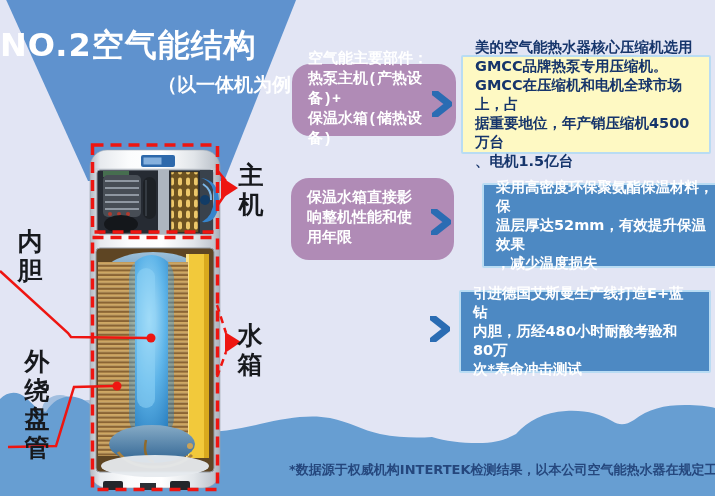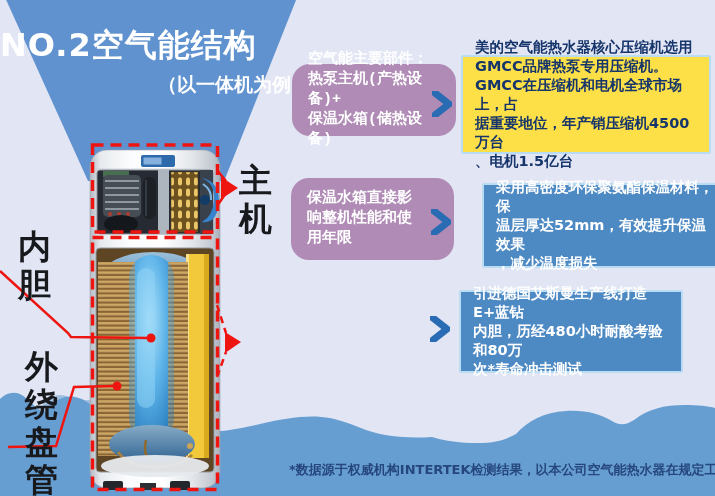--- a/index.html
+++ b/index.html
@@ -20,38 +20,38 @@
     position:absolute; left:0; top:24px; width:310px; text-align:left;
     color:#ffffff; font-size:32px; font-weight:bold; letter-spacing:1px;
   }
   .title-sub {
     position:absolute; left:0; top:72px; width:310px; text-align:right;
     color:#ffffff; font-size:19px; font-weight:bold;
   }
 
   
   .vlabel {
-    position:absolute; color:#17191d; font-weight:bold; font-size:33px;
+    position:absolute; color:#17191d; font-weight:bold; font-size:25px;
     line-height:1.14; width:1.12em; word-break:break-all; text-align:center;
   }
 
   
   .pbox {
     position:absolute; background:#b08bb6; color:#ffffff; font-weight:bold;
     font-size:15px; line-height:20px; border-radius:18px; padding:0 16px;
     display:flex; align-items:center; white-space:pre-line;font-family:Liberation Mono, monospace;
   }
   
   .tbox {
     position:absolute; background:#4d89c3; border:2px solid #b9dcf3;
     color:#ffffff; font-weight:bold; font-size:14.5px; line-height:19px;
     padding:0 12px; display:flex; align-items:center; white-space:pre-line;
     border-radius:2px; box-sizing:border-box;
   }
-  .tbox--first { background:#fde047; color:#16356b; }
+  .tbox--first { background:#fef9c3; color:#16356b; }
 
   .chev { position:absolute; width:20px; height:26px; }
 
   .footnote {
     position:absolute; left:289px; top:461px; font-size:13px; font-weight:bold;
     color:#25477d; white-space:nowrap;
   }
   svg { display:block; }
 </style>
 </head>
@@ -185,20 +185,21 @@
       <polygon points="225,332 225,353 241,342" fill="#ee1511"></polygon>
     </g>
     <g>
       <polyline points="8,447 56,446 74,387 114,386" fill="none" stroke="#ee1511" stroke-width="2.5"></polyline>
       <circle cx="117" cy="386" r="4.5" fill="#ee1511"></circle>
     </g>
   </svg>
 
   <div class="vlabel" style="left:237px;top:162px">主机</div>
   <div class="vlabel" style="left:16px;top:228px">内胆</div>
+  <div class="vlabel" style="left:236px;top:322px">水箱</div>
   <div class="vlabel" style="left:23px;top:348px">外绕盘管</div>
 
   <div class="pbox" style="left:292px;top:64px;width:132px;height:72px">空气能主要部件：
 热泵主机(产热设备)+
 保温水箱(储热设备)</div>
   <svg class="chev" style="left:432px;top:91px" viewBox="0 0 20 26">
     <path d="M3,2 L17,13 L3,24" stroke="#2a6cb3" stroke-width="7" fill="none" stroke-linecap="round" stroke-linejoin="round"></path>
   </svg>
   <div class="tbox tbox--first" style="left:461px;top:55px;width:250px;height:99px">美的空气能热水器核心压缩机选用
 GMCC品牌热泵专用压缩机。
@@ -212,20 +213,20 @@
   <svg class="chev" style="left:431px;top:209px" viewBox="0 0 20 26">
     <path d="M3,2 L17,13 L3,24" stroke="#2a6cb3" stroke-width="7" fill="none" stroke-linecap="round" stroke-linejoin="round"></path>
   </svg>
   <div class="tbox" style="left:482px;top:183px;width:252px;height:85px">采用高密度环保聚氨酯保温材料，保
 温层厚达52mm，有效提升保温效果
 ，减少温度损失</div>
 
   <svg class="chev" style="left:430px;top:316px" viewBox="0 0 20 26">
     <path d="M3,2 L17,13 L3,24" stroke="#2a6cb3" stroke-width="7" fill="none" stroke-linecap="round" stroke-linejoin="round"></path>
   </svg>
-  <div class="tbox" style="left:459px;top:290px;width:224px;height:83px">引进德国艾斯曼生产线打造E+蓝钻
+  <div class="tbox" style="left:459px;top:290px;width:252px;height:83px">引进德国艾斯曼生产线打造E+蓝钻
 内胆，历经480小时耐酸考验和80万
 次*寿命冲击测试</div>
 
 
   <div class="footnote">*数据源于权威机构INTERTEK检测结果，以本公司空气能热水器在规定工况下测得</div>
 
 </div>
 
 </body></html>

